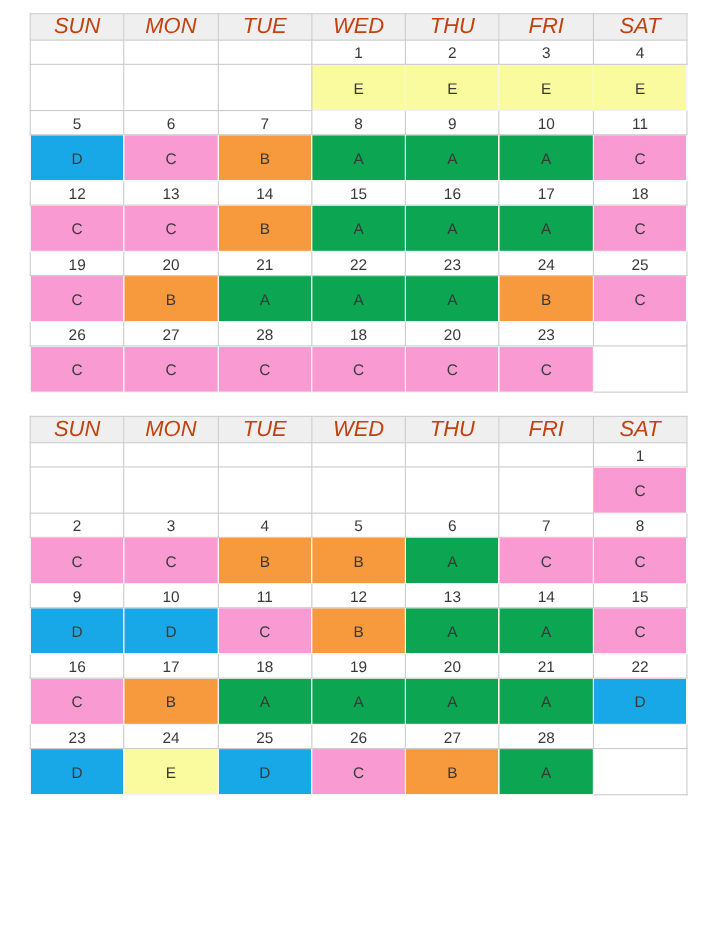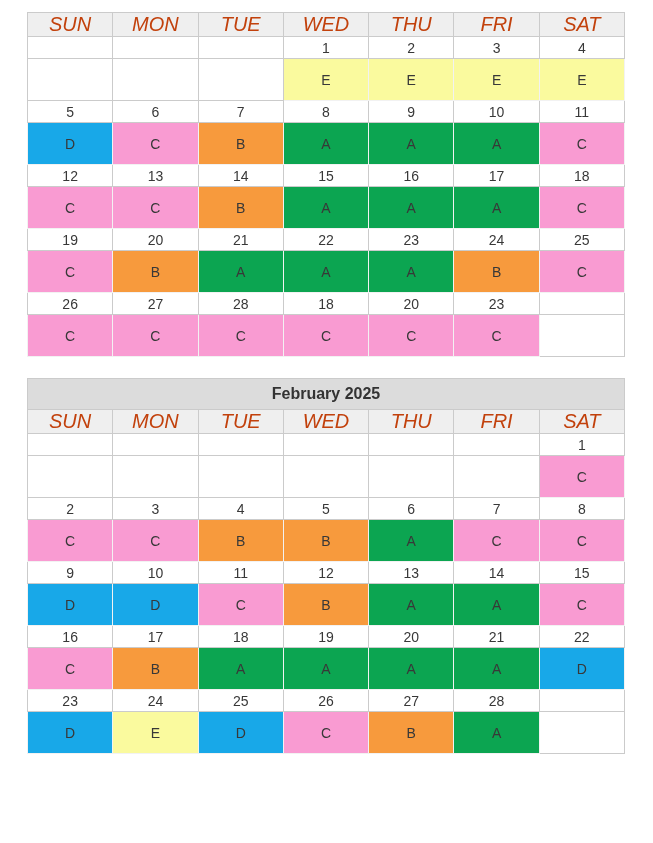--- a/index.html
+++ b/index.html
@@ -161,23 +161,20 @@
             <td class="coded" style="background-color: rgb(249, 155, 210);">C</td>
             <td class="coded" style="background-color: rgb(249, 155, 210);">C</td>
             <td class="coded" style="background-color: rgb(249, 155, 210);">C</td>
             <td class="coded" style="background-color: rgb(249, 155, 210);">C</td>
             <td></td>
           </tr>
         </tbody>
       </table>
       <table class="cal">
         <tbody>
-          <tr class="title-row">
-            <td colspan="7">February 2025</td>
-          </tr>
           <tr class="day-row">
             <td>SUN</td>
             <td>MON</td>
             <td>TUE</td>
             <td>WED</td>
             <td>THU</td>
             <td>FRI</td>
             <td>SAT</td>
           </tr>
           <tr class="date-row">

